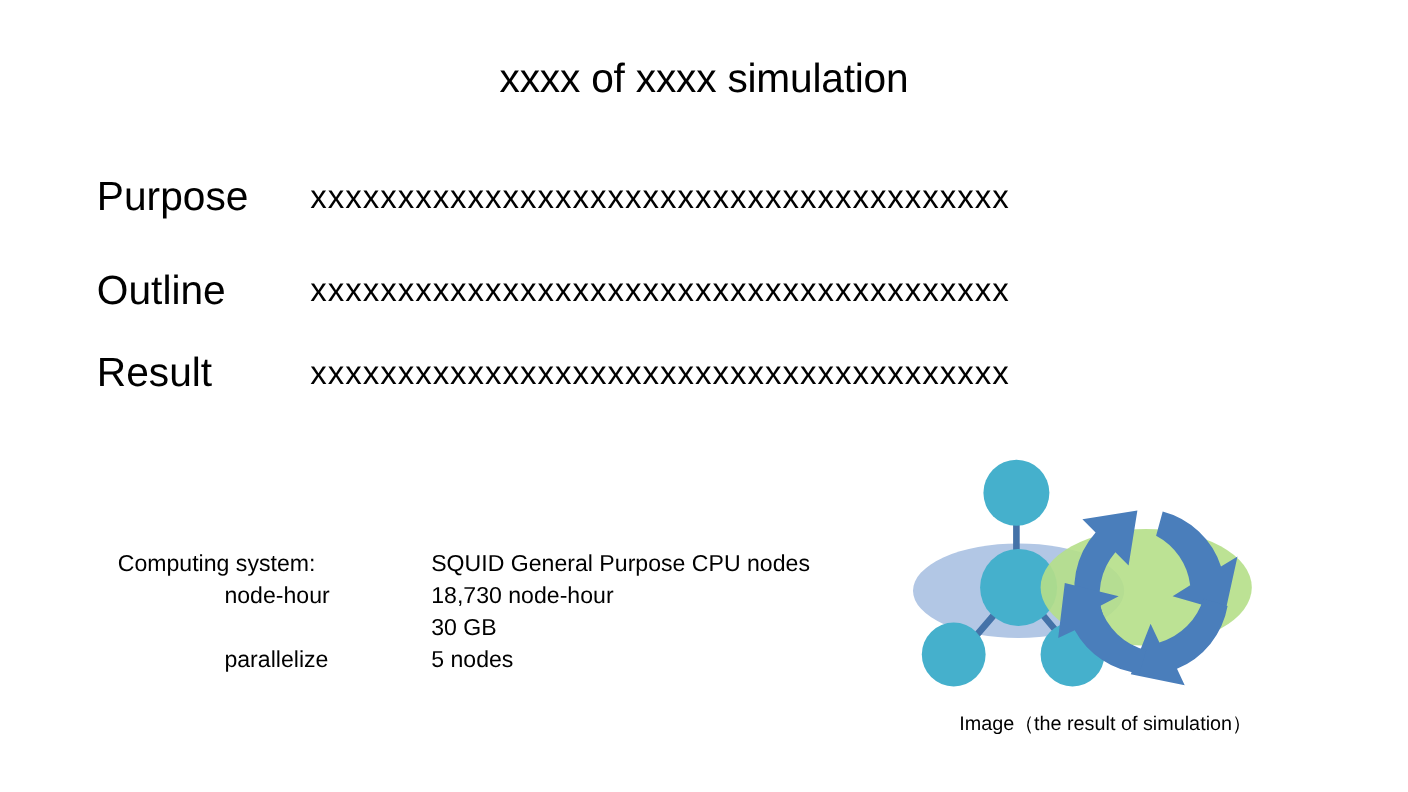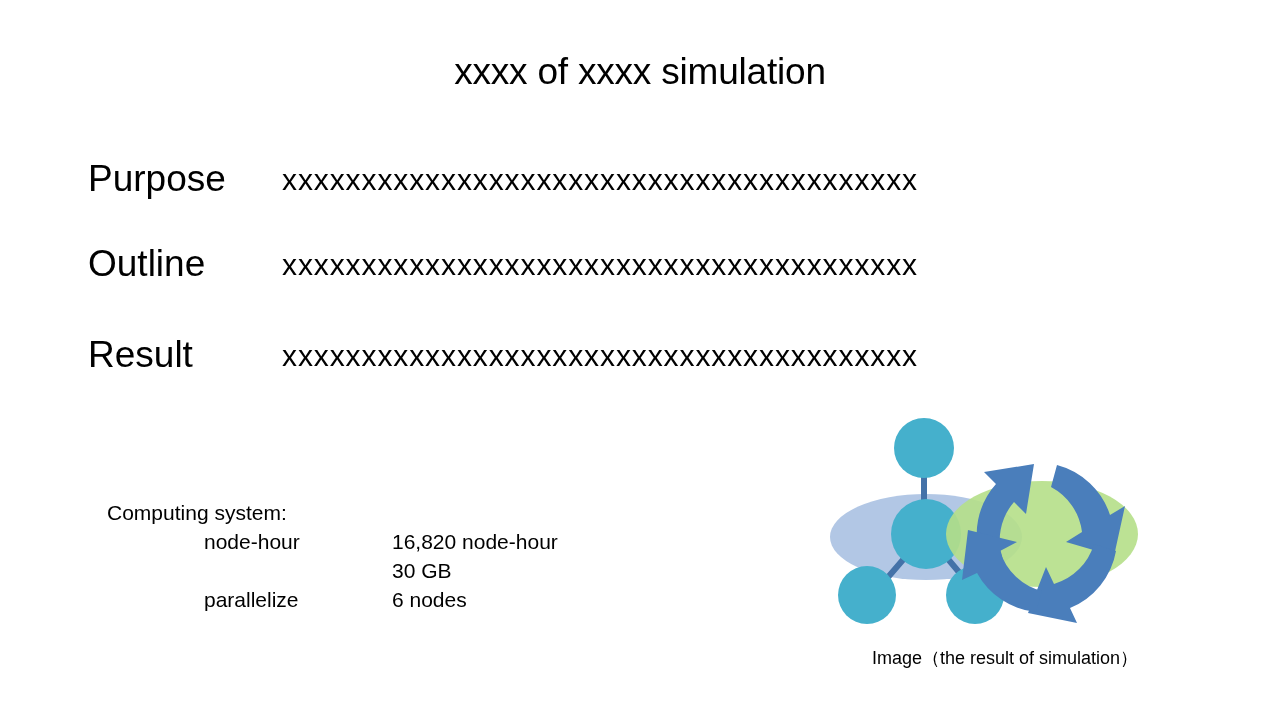--- a/index.html
+++ b/index.html
@@ -49,21 +49,21 @@
 
   
   .row {
     position: absolute;
     left: 0;
     width: 1280px;
     height: 52px;
   }
   .row-1 { top: 155px; }
   .row-2 { top: 240px; }
-  .row-3 { top: 331px; }
+  .row-3 { top: 315px; }
 
   .row-label {
     position: absolute;
     left: 88px;
     top: 0;
     font-size: 37px;
     line-height: 48px;
     font-weight: 400;
     white-space: pre;
   }
@@ -149,31 +149,32 @@
   </div>
 
   <div class="row row-3">
     <div class="row-label">Result</div>
     <div class="row-value">xxxxxxxxxxxxxxxxxxxxxxxxxxxxxxxxxxxxxxxx</div>
   </div>
 
   <div class="specs">
     <div class="spec-row">
       <span class="spec-key flush">Computing system:</span>
+      <span class="spec-val">SQUID General Purpose CPU nodes</span>
     </div>
     <div class="spec-row">
       <span class="spec-key indent">node-hour</span>
-      <span class="spec-val">16,820 node-hour</span>
+      <span class="spec-val">18,730 node-hour</span>
     </div>
     <div class="spec-row">
       <span class="spec-val">30 GB</span>
     </div>
     <div class="spec-row">
       <span class="spec-key indent">parallelize</span>
-      <span class="spec-val">6 nodes</span>
+      <span class="spec-val">5 nodes</span>
     </div>
   </div>
 
   <div class="figure">
     <svg viewBox="0 0 370 230" xmlns="http://www.w3.org/2000/svg">
 
       <ellipse cx="106" cy="125" rx="96" ry="43" fill="#b2c7e5"></ellipse>
 
       <g stroke="#4472a8" stroke-width="6" stroke-linecap="round">
         <line x1="104" y1="48" x2="104" y2="120"></line>

